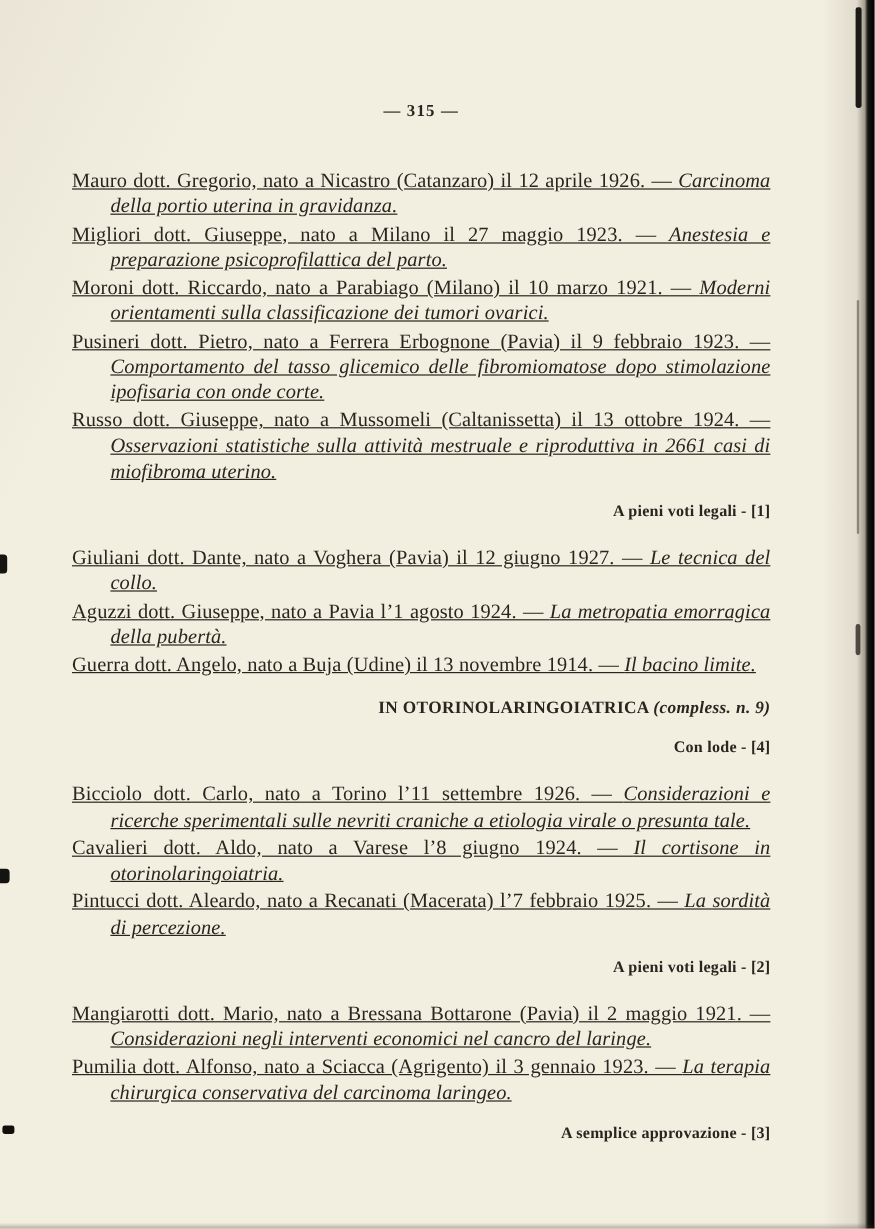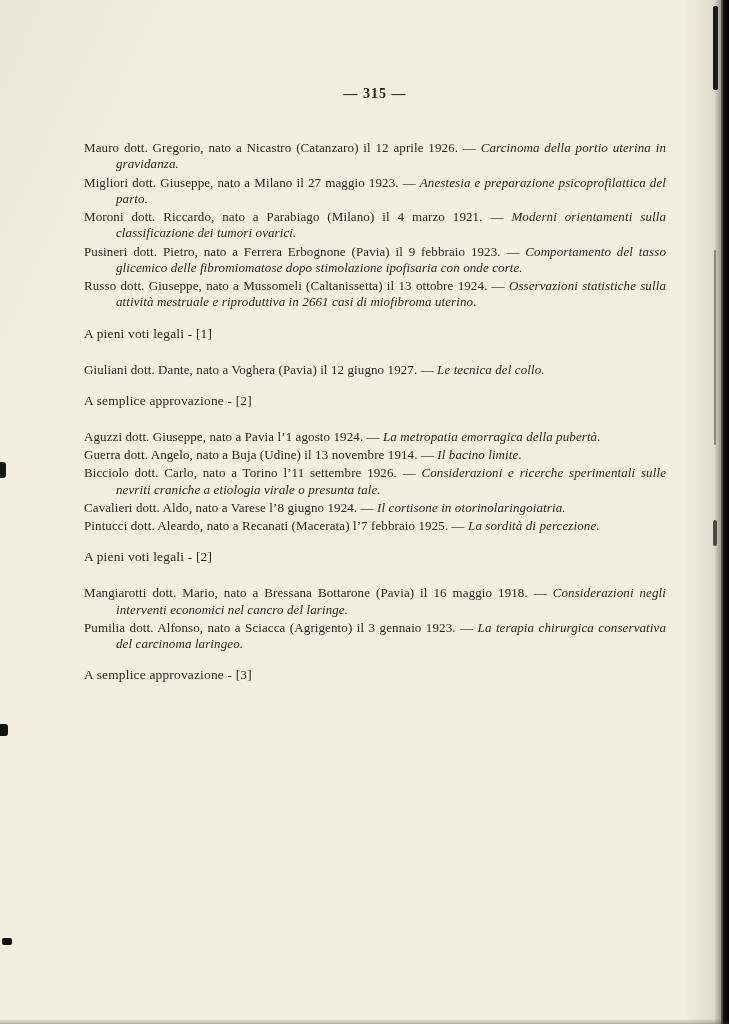--- a/index.html
+++ b/index.html
@@ -15,45 +15,46 @@
     background:
       linear-gradient(115deg, rgba(120,110,90,0.07), rgba(0,0,0,0) 18%),
       linear-gradient(to left, rgba(90,80,60,0.18), rgba(0,0,0,0) 6%),
       #f2eee0;
     overflow: hidden;
     font-family: "Liberation Serif", "DejaVu Serif", serif;
     color: #29261f;
   }
   .content {
     position: absolute;
-    left: 84px;
+    left: 60px;
     top: 86px;
     width: 582px;
   }
   .page-number {
     text-align: center;
     font-weight: bold;
     font-size: 14px;
     letter-spacing: 1px;
     margin: 0 0 38px 0;
   }
   .entry {
-    font-size: 13px;
+    font-size: 17px;
     line-height: 1.25;
     margin: 0 0 2px 0;
     text-align: justify;
     padding-left: 32px;
     text-indent: -32px;
     letter-spacing: 0.1px;
+    text-decoration: underline;
   }
   .ital { font-style: italic; }
   .heading {
     font-size: 13.4px;
-    font-weight: normal;
-    text-align: left;
+    font-weight: bold;
+    text-align: right;
     margin: 15px 0 20px 0;
     letter-spacing: 0.2px;
   }
   .main-heading {
     font-size: 14.4px;
     margin: 18px 0 16px 0;
     letter-spacing: 0.3px;
   }
   
   .artifact { position: absolute; }
@@ -98,42 +99,43 @@
 <body>
 
 <div class="page">
 
   <div class="content">
 
     <p class="page-number">— 315 —</p>
 
     <p class="entry"><span>Mauro dott. Gregorio, nato a Nicastro (Catanzaro) il 12 aprile 1926. — </span><span class="ital">Carcinoma della portio uterina in gravidanza.</span></p>
     <p class="entry"><span>Migliori dott. Giuseppe, nato a Milano il 27 maggio 1923. — </span><span class="ital">Anestesia e preparazione psicoprofilattica del parto.</span></p>
-    <p class="entry"><span>Moroni dott. Riccardo, nato a Parabiago (Milano) il 4 marzo 1921. — </span><span class="ital">Moderni orientamenti sulla classificazione dei tumori ovarici.</span></p>
+    <p class="entry"><span>Moroni dott. Riccardo, nato a Parabiago (Milano) il 10 marzo 1921. — </span><span class="ital">Moderni orientamenti sulla classificazione dei tumori ovarici.</span></p>
     <p class="entry"><span>Pusineri dott. Pietro, nato a Ferrera Erbognone (Pavia) il 9 febbraio 1923. — </span><span class="ital">Comportamento del tasso glicemico delle fibromiomatose dopo stimolazione ipofisaria con onde corte.</span></p>
     <p class="entry"><span>Russo dott. Giuseppe, nato a Mussomeli (Caltanissetta) il 13 ottobre 1924. — </span><span class="ital">Osservazioni statistiche sulla attività mestruale e riproduttiva in 2661 casi di miofibroma uterino.</span></p>
 
     <h3 class="heading">A pieni voti legali - [1]</h3>
 
     <p class="entry"><span>Giuliani dott. Dante, nato a Voghera (Pavia) il 12 giugno 1927. — </span><span class="ital">Le tecnica del collo.</span></p>
 
-    <h3 class="heading">A semplice approvazione - [2]</h3>
 
     <p class="entry"><span>Aguzzi dott. Giuseppe, nato a Pavia l’1 agosto 1924. — </span><span class="ital">La metropatia emorragica della pubertà.</span></p>
     <p class="entry"><span>Guerra dott. Angelo, nato a Buja (Udine) il 13 novembre 1914. — </span><span class="ital">Il bacino limite.</span></p>
 
+    <h2 class="heading main-heading"><span>IN OTORINOLARINGOIATRICA </span><span class="ital">(compless. n. 9)</span></h2>
 
+    <h3 class="heading">Con lode - [4]</h3>
 
     <p class="entry"><span>Bicciolo dott. Carlo, nato a Torino l’11 settembre 1926. — </span><span class="ital">Considerazioni e ricerche sperimentali sulle nevriti craniche a etiologia virale o presunta tale.</span></p>
     <p class="entry"><span>Cavalieri dott. Aldo, nato a Varese l’8 giugno 1924. — </span><span class="ital">Il cortisone in otorinolaringoiatria.</span></p>
     <p class="entry"><span>Pintucci dott. Aleardo, nato a Recanati (Macerata) l’7 febbraio 1925. — </span><span class="ital">La sordità di percezione.</span></p>
 
     <h3 class="heading">A pieni voti legali - [2]</h3>
 
-    <p class="entry"><span>Mangiarotti dott. Mario, nato a Bressana Bottarone (Pavia) il 16 maggio 1918. — </span><span class="ital">Considerazioni negli interventi economici nel cancro del laringe.</span></p>
+    <p class="entry"><span>Mangiarotti dott. Mario, nato a Bressana Bottarone (Pavia) il 2 maggio 1921. — </span><span class="ital">Considerazioni negli interventi economici nel cancro del laringe.</span></p>
     <p class="entry"><span>Pumilia dott. Alfonso, nato a Sciacca (Agrigento) il 3 gennaio 1923. — </span><span class="ital">La terapia chirurgica conservativa del carcinoma laringeo.</span></p>
 
     <h3 class="heading">A semplice approvazione - [3]</h3>
 
 
   </div>
 
   <div class="artifact edge-right-shadow"></div>
   <div class="artifact edge-right-strip"></div>
   <div class="artifact mark-top-right"></div>

